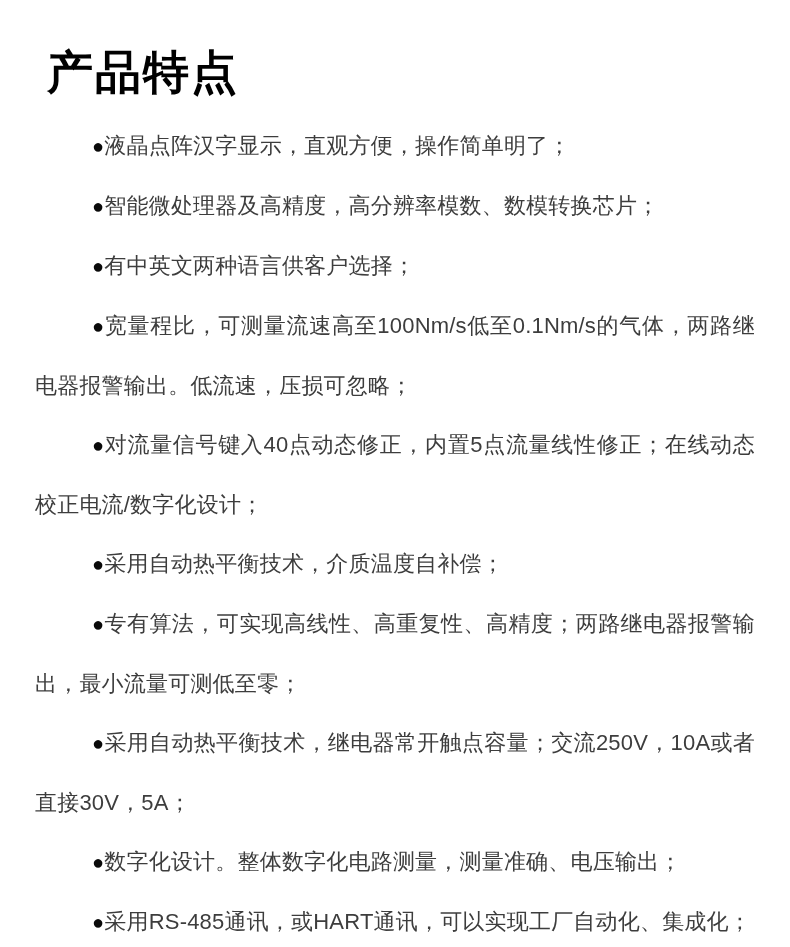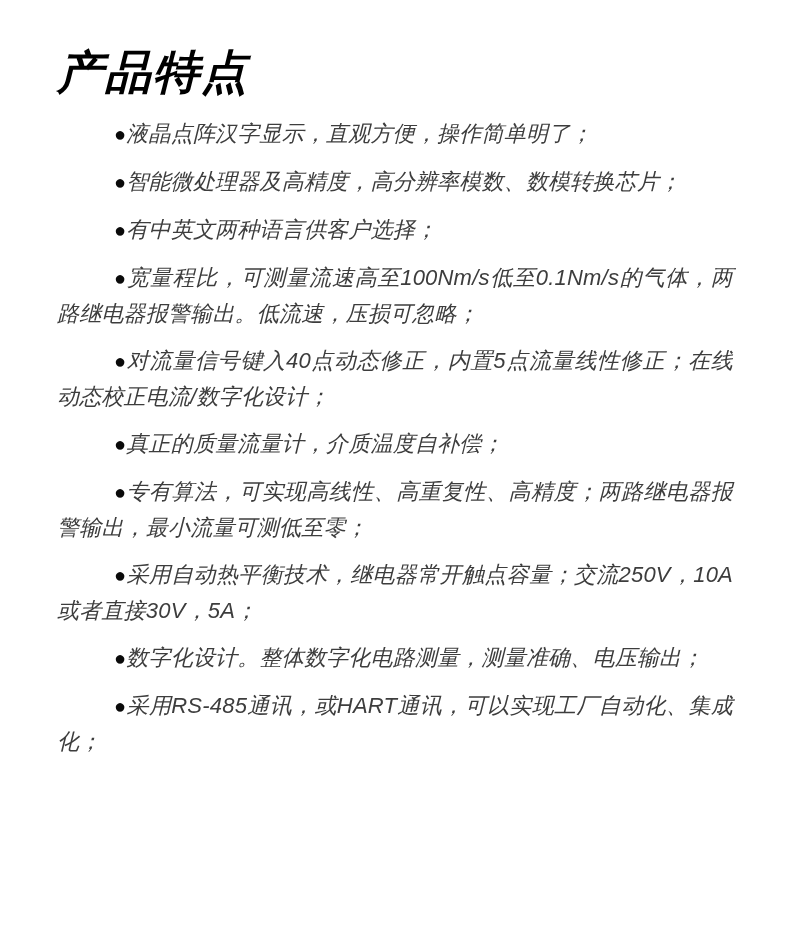--- a/index.html
+++ b/index.html
@@ -14,39 +14,38 @@
   body{
     width:790px;
     height:947px;
     background:var(--page-bg);
     font-family:"Liberation Sans","DejaVu Sans",sans-serif;
     overflow:hidden;
   }
   .page{
     width:790px;
     height:947px;
-    padding:0 45px;
-    font-style:italic;
+    padding:0 35px;
   }
   .page-title{
     margin:0;
     padding:44px 0 0 12px;
     font-size:46px;
     line-height:56px;
     font-weight:700;
     letter-spacing:2px;
     color:var(--heading-color);
   }
   .feature-list{
     margin-top:16px;
   }
   .feature{
-    margin:12px;
+    margin:0;
     font-size:22px;
-    line-height:35px;
+    line-height:59px;
     font-weight:400;
     color:var(--body-color);
     text-indent:57px;
     text-align:justify;
     letter-spacing:0.2px;
   }
   .feature .bullet{
     color:var(--bullet-color);
     font-size:20px;
   }
@@ -55,19 +54,19 @@
 <body>
 
 <div class="page">
   <h1 class="page-title">产品特点</h1>
   <div class="feature-list" id="feature-list">
       <p class="feature"><span class="bullet">●</span><span>液晶点阵汉字显示，直观方便，操作简单明了；</span></p>
       <p class="feature"><span class="bullet">●</span><span>智能微处理器及高精度，高分辨率模数、数模转换芯片；</span></p>
       <p class="feature"><span class="bullet">●</span><span>有中英文两种语言供客户选择；</span></p>
       <p class="feature"><span class="bullet">●</span><span>宽量程比，可测量流速高至100Nm/s低至0.1Nm/s的气体，两路继电器报警输出。低流速，压损可忽略；</span></p>
       <p class="feature"><span class="bullet">●</span><span>对流量信号键入40点动态修正，内置5点流量线性修正；在线动态校正电流/数字化设计；</span></p>
-      <p class="feature"><span class="bullet">●</span><span>真正的质量流量计，介质温度自补偿；</span></p>
+      <p class="feature"><span class="bullet">●</span><span>采用自动热平衡技术，介质温度自补偿；</span></p>
       <p class="feature"><span class="bullet">●</span><span>专有算法，可实现高线性、高重复性、高精度；两路继电器报警输出，最小流量可测低至零；</span></p>
       <p class="feature"><span class="bullet">●</span><span>采用自动热平衡技术，继电器常开触点容量；交流250V，10A或者直接30V，5A；</span></p>
       <p class="feature"><span class="bullet">●</span><span>数字化设计。整体数字化电路测量，测量准确、电压输出；</span></p>
       <p class="feature"><span class="bullet">●</span><span>采用RS-485通讯，或HART通讯，可以实现工厂自动化、集成化；</span></p>
     </div>
 </div>
 
 </body></html>

